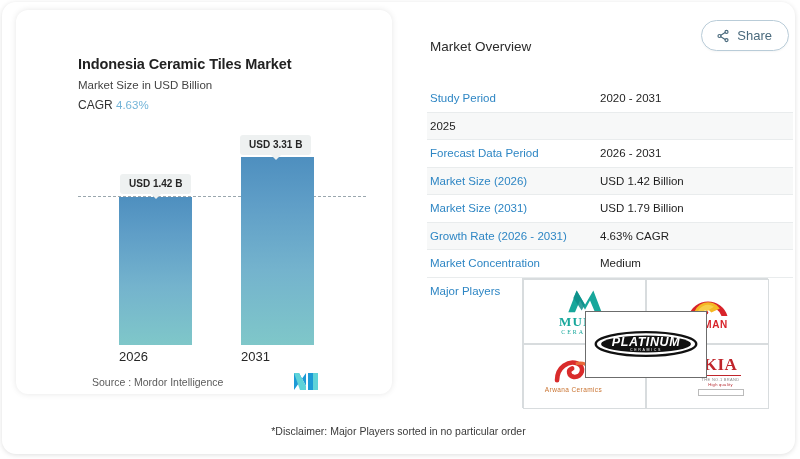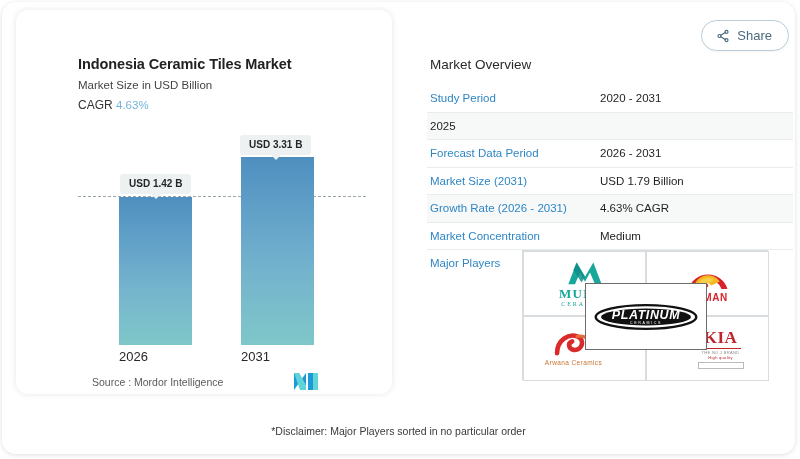--- a/index.html
+++ b/index.html
@@ -162,21 +162,21 @@
     border-radius: 17px;
     padding: 7px 16px 7px 14px;
     background: #ffffff;
     color: #4a6a7d;
     font-size: 13px;
     cursor: pointer;
     box-shadow: 0 1px 2px rgba(0,0,0,0.04);
   }
   .overview-title {
     position: absolute;
-    left: 13px; top: 55px;
+    left: 13px; top: 37px;
     font-size: 13.5px;
     color: #2b2b2b;
     white-space: nowrap;
   }
 
   .table {
     position: absolute;
     left: 10px; top: 83px;
     width: 366px;
   }
@@ -320,20 +320,24 @@
 
         <div class="trow alt">
           <div class="tval">2025</div>
         </div>
 
         <div class="trow">
           <div class="tkey">Forecast Data Period</div>
           <div class="tval">2026 - 2031</div>
         </div>
 
+        <div class="trow alt">
+          <div class="tkey">Market Size (2026)</div>
+          <div class="tval">USD 1.42 Billion</div>
+        </div>
 
         <div class="trow">
           <div class="tkey">Market Size (2031)</div>
           <div class="tval">USD 1.79 Billion</div>
         </div>
 
         <div class="trow alt">
           <div class="tkey">Growth Rate (2026 - 2031)</div>
           <div class="tval">4.63% CAGR</div>
         </div>

